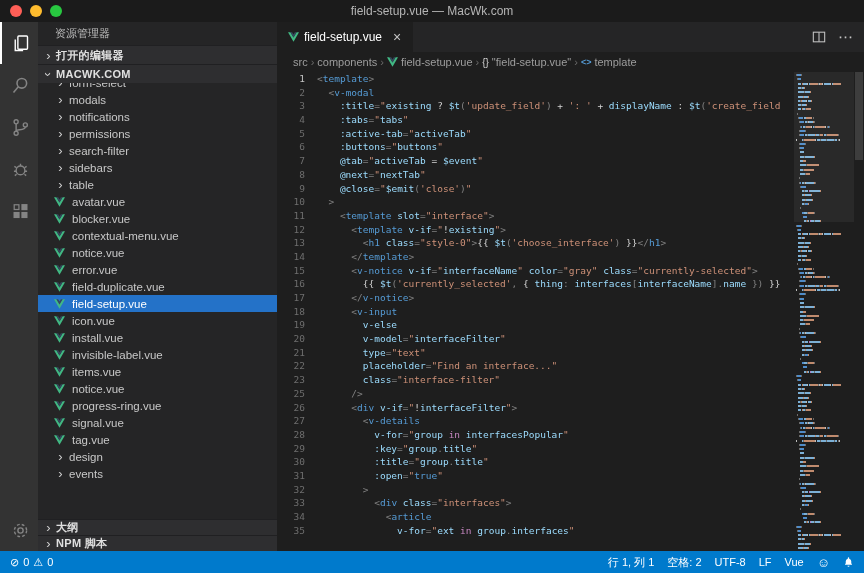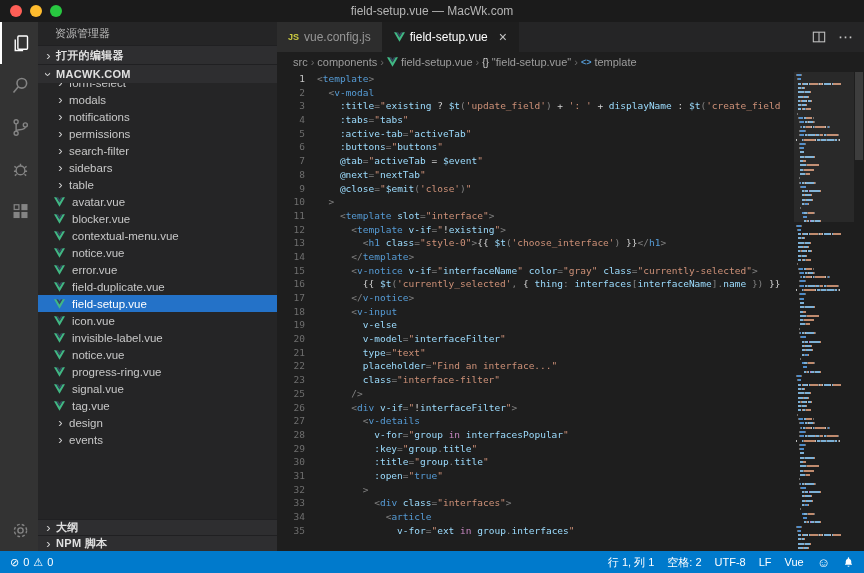--- a/index.html
+++ b/index.html
@@ -253,21 +253,39 @@
             </span>
             <span class="lbl">icon.vue</span>
           </div>
           <div class="tree-row">
             <span class="ic">
               <svg viewBox="0 0 12 10.4" width="11" height="10">
                 <path fill="#41b883" d="M0 0h2.6L6 5.7 9.4 0H12L6 10.4z"></path>
                 <path fill="#35495e" d="M2.6 0h1.9L6 2.6 7.5 0h1.9L6 5.7z"></path>
               </svg>
             </span>
+            <span class="lbl">install.vue</span>
+          </div>
+          <div class="tree-row">
+            <span class="ic">
+              <svg viewBox="0 0 12 10.4" width="11" height="10">
+                <path fill="#41b883" d="M0 0h2.6L6 5.7 9.4 0H12L6 10.4z"></path>
+                <path fill="#35495e" d="M2.6 0h1.9L6 2.6 7.5 0h1.9L6 5.7z"></path>
+              </svg>
+            </span>
             <span class="lbl">invisible-label.vue</span>
+          </div>
+          <div class="tree-row">
+            <span class="ic">
+              <svg viewBox="0 0 12 10.4" width="11" height="10">
+                <path fill="#41b883" d="M0 0h2.6L6 5.7 9.4 0H12L6 10.4z"></path>
+                <path fill="#35495e" d="M2.6 0h1.9L6 2.6 7.5 0h1.9L6 5.7z"></path>
+              </svg>
+            </span>
+            <span class="lbl">items.vue</span>
           </div>
           <div class="tree-row">
             <span class="ic">
               <svg viewBox="0 0 12 10.4" width="11" height="10">
                 <path fill="#41b883" d="M0 0h2.6L6 5.7 9.4 0H12L6 10.4z"></path>
                 <path fill="#35495e" d="M2.6 0h1.9L6 2.6 7.5 0h1.9L6 5.7z"></path>
               </svg>
             </span>
             <span class="lbl">notice.vue</span>
           </div>
@@ -314,24 +332,20 @@
           </div>
           <div class="sb-section">
             <span class="chev">›</span>
             <span class="sec-lbl">NPM 脚本</span>
           </div>
         </div>
     </div>
 
     <div class="editor-area">
       <div class="tabbar">
-        <div class="tab">
-          <span class="js-badge">JS</span>
-          <span class="tab-lbl">vue.config.js</span>
-        </div>
         <div class="tab active">
           <span class="vue-icon-slot">
               <svg viewBox="0 0 12 10.4" width="11" height="10">
                 <path fill="#41b883" d="M0 0h2.6L6 5.7 9.4 0H12L6 10.4z"></path>
                 <path fill="#35495e" d="M2.6 0h1.9L6 2.6 7.5 0h1.9L6 5.7z"></path>
               </svg>
             </span>
           <span class="tab-lbl">field-setup.vue</span>
           <span class="tab-close">×</span>
         </div>

